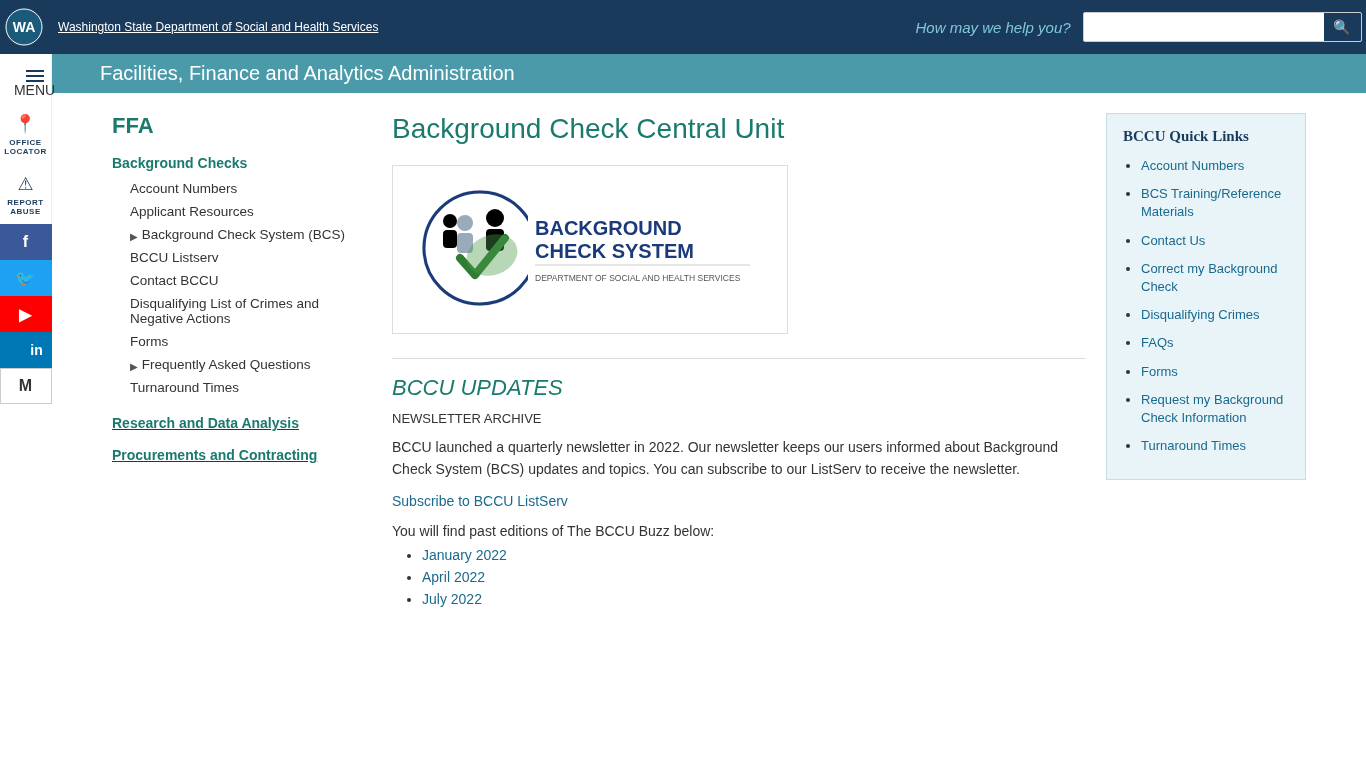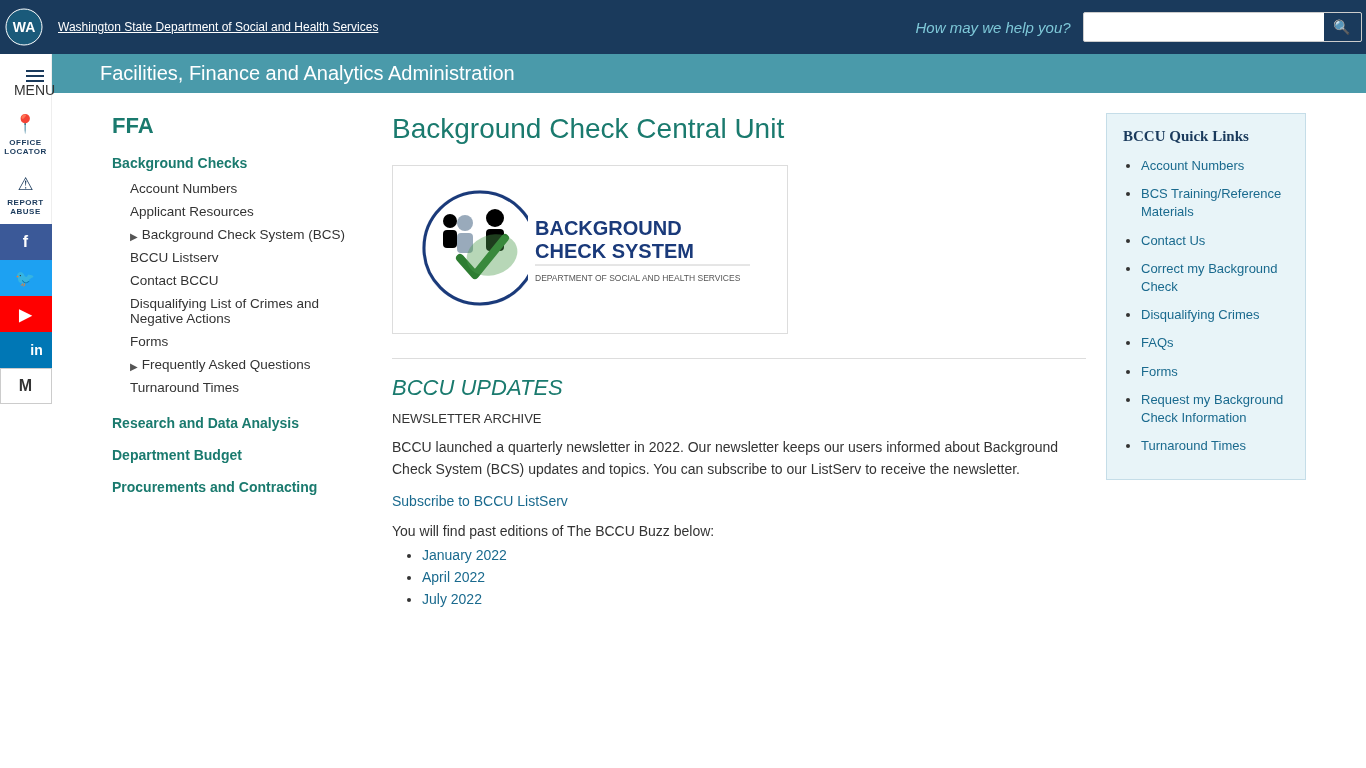--- a/index.html
+++ b/index.html
@@ -203,20 +203,21 @@
     .left-nav .sub-nav-item {
       padding: 4px 0 4px 18px;
     }
     .left-nav .sub-nav-item a {
       color: #333;
       text-decoration: none;
       font-size: 13.5px;
     }
     .left-nav .divider-section {
       margin-top: 8px;
+      text-decoration: underline;
     }
     .left-nav .top-level-link {
       color: #1a7a6e;
       font-size: 14px;
       font-weight: bold;
       padding: 8px 0;
       cursor: pointer;
       text-decoration: none;
       display: block;
     }
@@ -417,21 +418,20 @@
           <span class="arrow">▶</span>
           <a href="#">Frequently Asked Questions</a>
         </li>
         <li class="sub-nav-item">
           <a href="#">Turnaround Times</a>
         </li>
       </ul>
 
       <div class="divider-section">
         <a href="#" class="top-level-link">Research and Data Analysis</a>
-        <a href="#" class="top-level-link">Department Budget</a>
         <a href="#" class="top-level-link">Procurements and Contracting</a>
       </div>
     </div>
 
     <div class="main-content">
       <h1 class="page-title">Background Check Central Unit</h1>
 
       
       <div class="bcs-logo-container">
         <svg width="360" height="130" viewBox="0 0 360 130" xmlns="http://www.w3.org/2000/svg">

